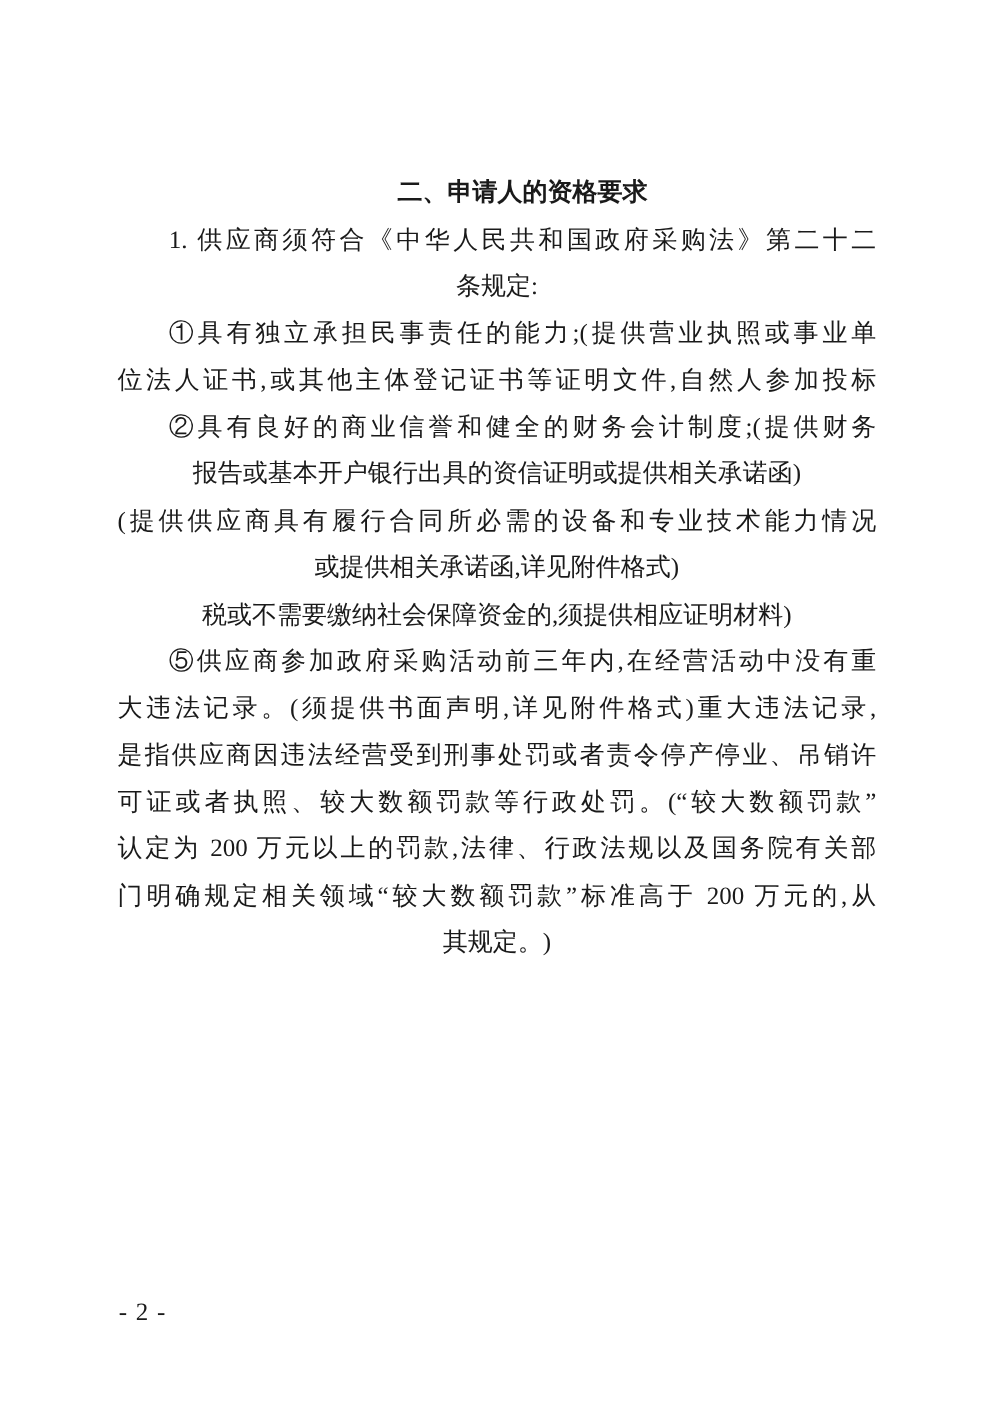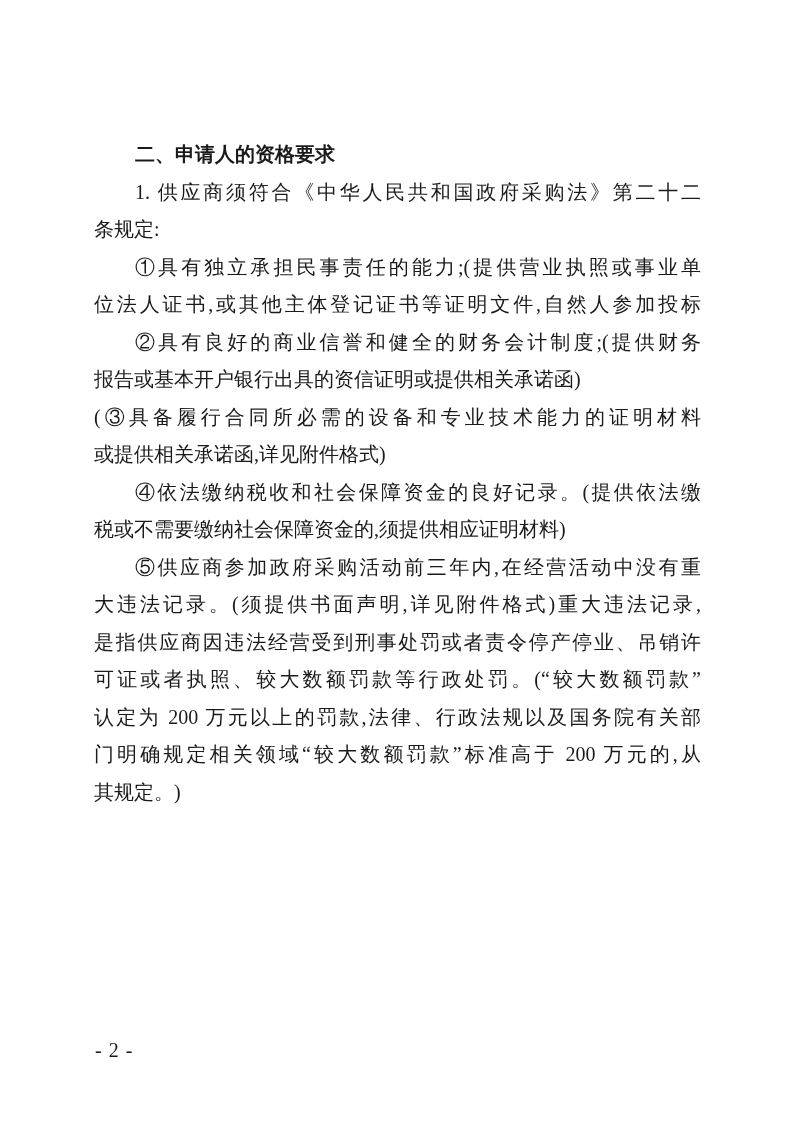--- a/index.html
+++ b/index.html
@@ -21,21 +21,21 @@
     left: 94px;
     top: 136px;
     width: 607px;
   }
   .line {
     font-size: 20px;
     height: 37.5px;
     line-height: 37.5px;
     overflow: hidden;
     white-space: normal;
-    text-align: left;
+    text-align: center;
   }
   .line.just {
     text-align: justify;
     text-align-last: justify;
   }
   .line.indent {
     text-indent: 2.05em;
   }
   .line.heading {
     font-weight: 700;
@@ -56,23 +56,22 @@
 
 <div class="page">
   <div class="doc-body">
     <div class="line heading indent">二、申请人的资格要求</div>
     <div class="line indent just">1. 供应商须符合《中华人民共和国政府采购法》第二十二</div>
     <div class="line">条规定:</div>
     <div class="line indent just">①具有独立承担民事责任的能力;(提供营业执照或事业单</div>
     <div class="line just">位法人证书,或其他主体登记证书等证明文件,自然人参加投标</div>
     <div class="line indent just">②具有良好的商业信誉和健全的财务会计制度;(提供财务</div>
     <div class="line">报告或基本开户银行出具的资信证明或提供相关承诺函)</div>
-    <div class="line just">(③具备履行合同所必需的设备和专业技术能力的证明材料</div>
+    <div class="line just">(提供供应商具有履行合同所必需的设备和专业技术能力情况</div>
     <div class="line">或提供相关承诺函,详见附件格式)</div>
-    <div class="line indent just">④依法缴纳税收和社会保障资金的良好记录。(提供依法缴</div>
     <div class="line">税或不需要缴纳社会保障资金的,须提供相应证明材料)</div>
     <div class="line indent just">⑤供应商参加政府采购活动前三年内,在经营活动中没有重</div>
     <div class="line just">大违法记录。(须提供书面声明,详见附件格式)重大违法记录,</div>
     <div class="line just">是指供应商因违法经营受到刑事处罚或者责令停产停业、吊销许</div>
     <div class="line just">可证或者执照、较大数额罚款等行政处罚。(“较大数额罚款”</div>
     <div class="line just">认定为 200 万元以上的罚款,法律、行政法规以及国务院有关部</div>
     <div class="line just">门明确规定相关领域“较大数额罚款”标准高于 200 万元的,从</div>
     <div class="line">其规定。)</div>
   </div>
   <div class="pageno">- 2 -</div>

